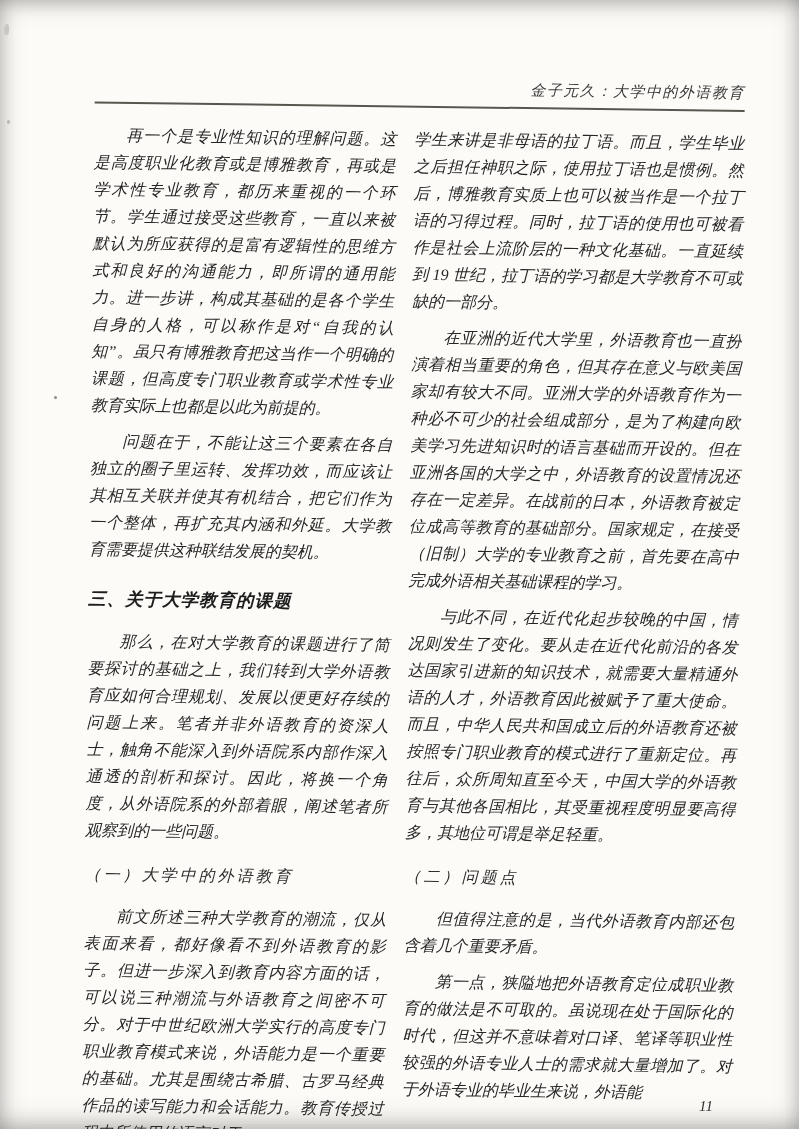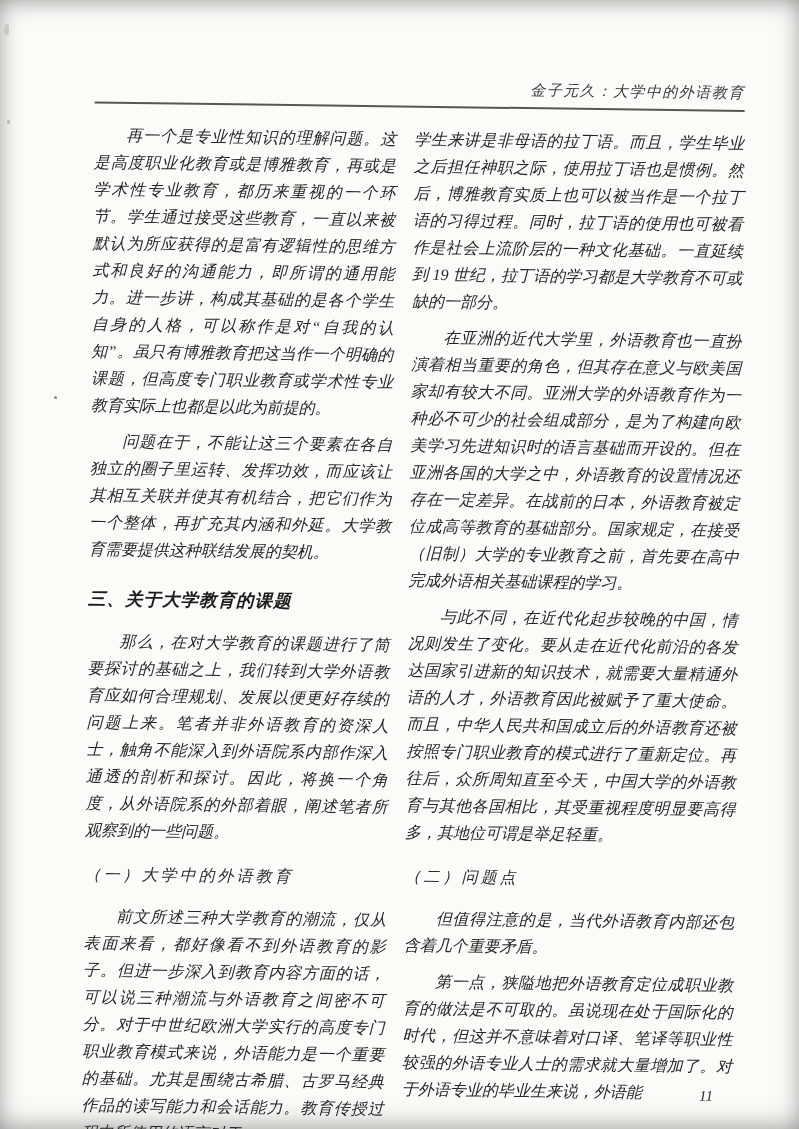--- a/index.html
+++ b/index.html
@@ -62,21 +62,21 @@
   }
   .subsection-heading {
     font-weight: 400;
     font-size: 16px;
     letter-spacing: 3px;
     color: #2c2c2c;
     margin: 17px 0 15px 0;
   }
   .page-number {
     position: absolute;
-    right: 86px; bottom: 24px;
+    right: 86px; bottom: 14px;
     font-size: 15px;
     color: #333;
   }
   
   .speck { position: absolute; background: #8a8a86; border-radius: 50%; }
   .speck-a { left: 54px; top: 396px; width: 3px; height: 3px; }
   .speck-b { left: 4px;  top: 24px;  width: 5px; height: 11px; background: #c9c8c4; border-radius: 60% 40% 50% 50%; }
   .speck-c { left: 7px;  top: 120px; width: 3px; height: 4px; background: #b9b8b4; }
 </style>
 </head>

